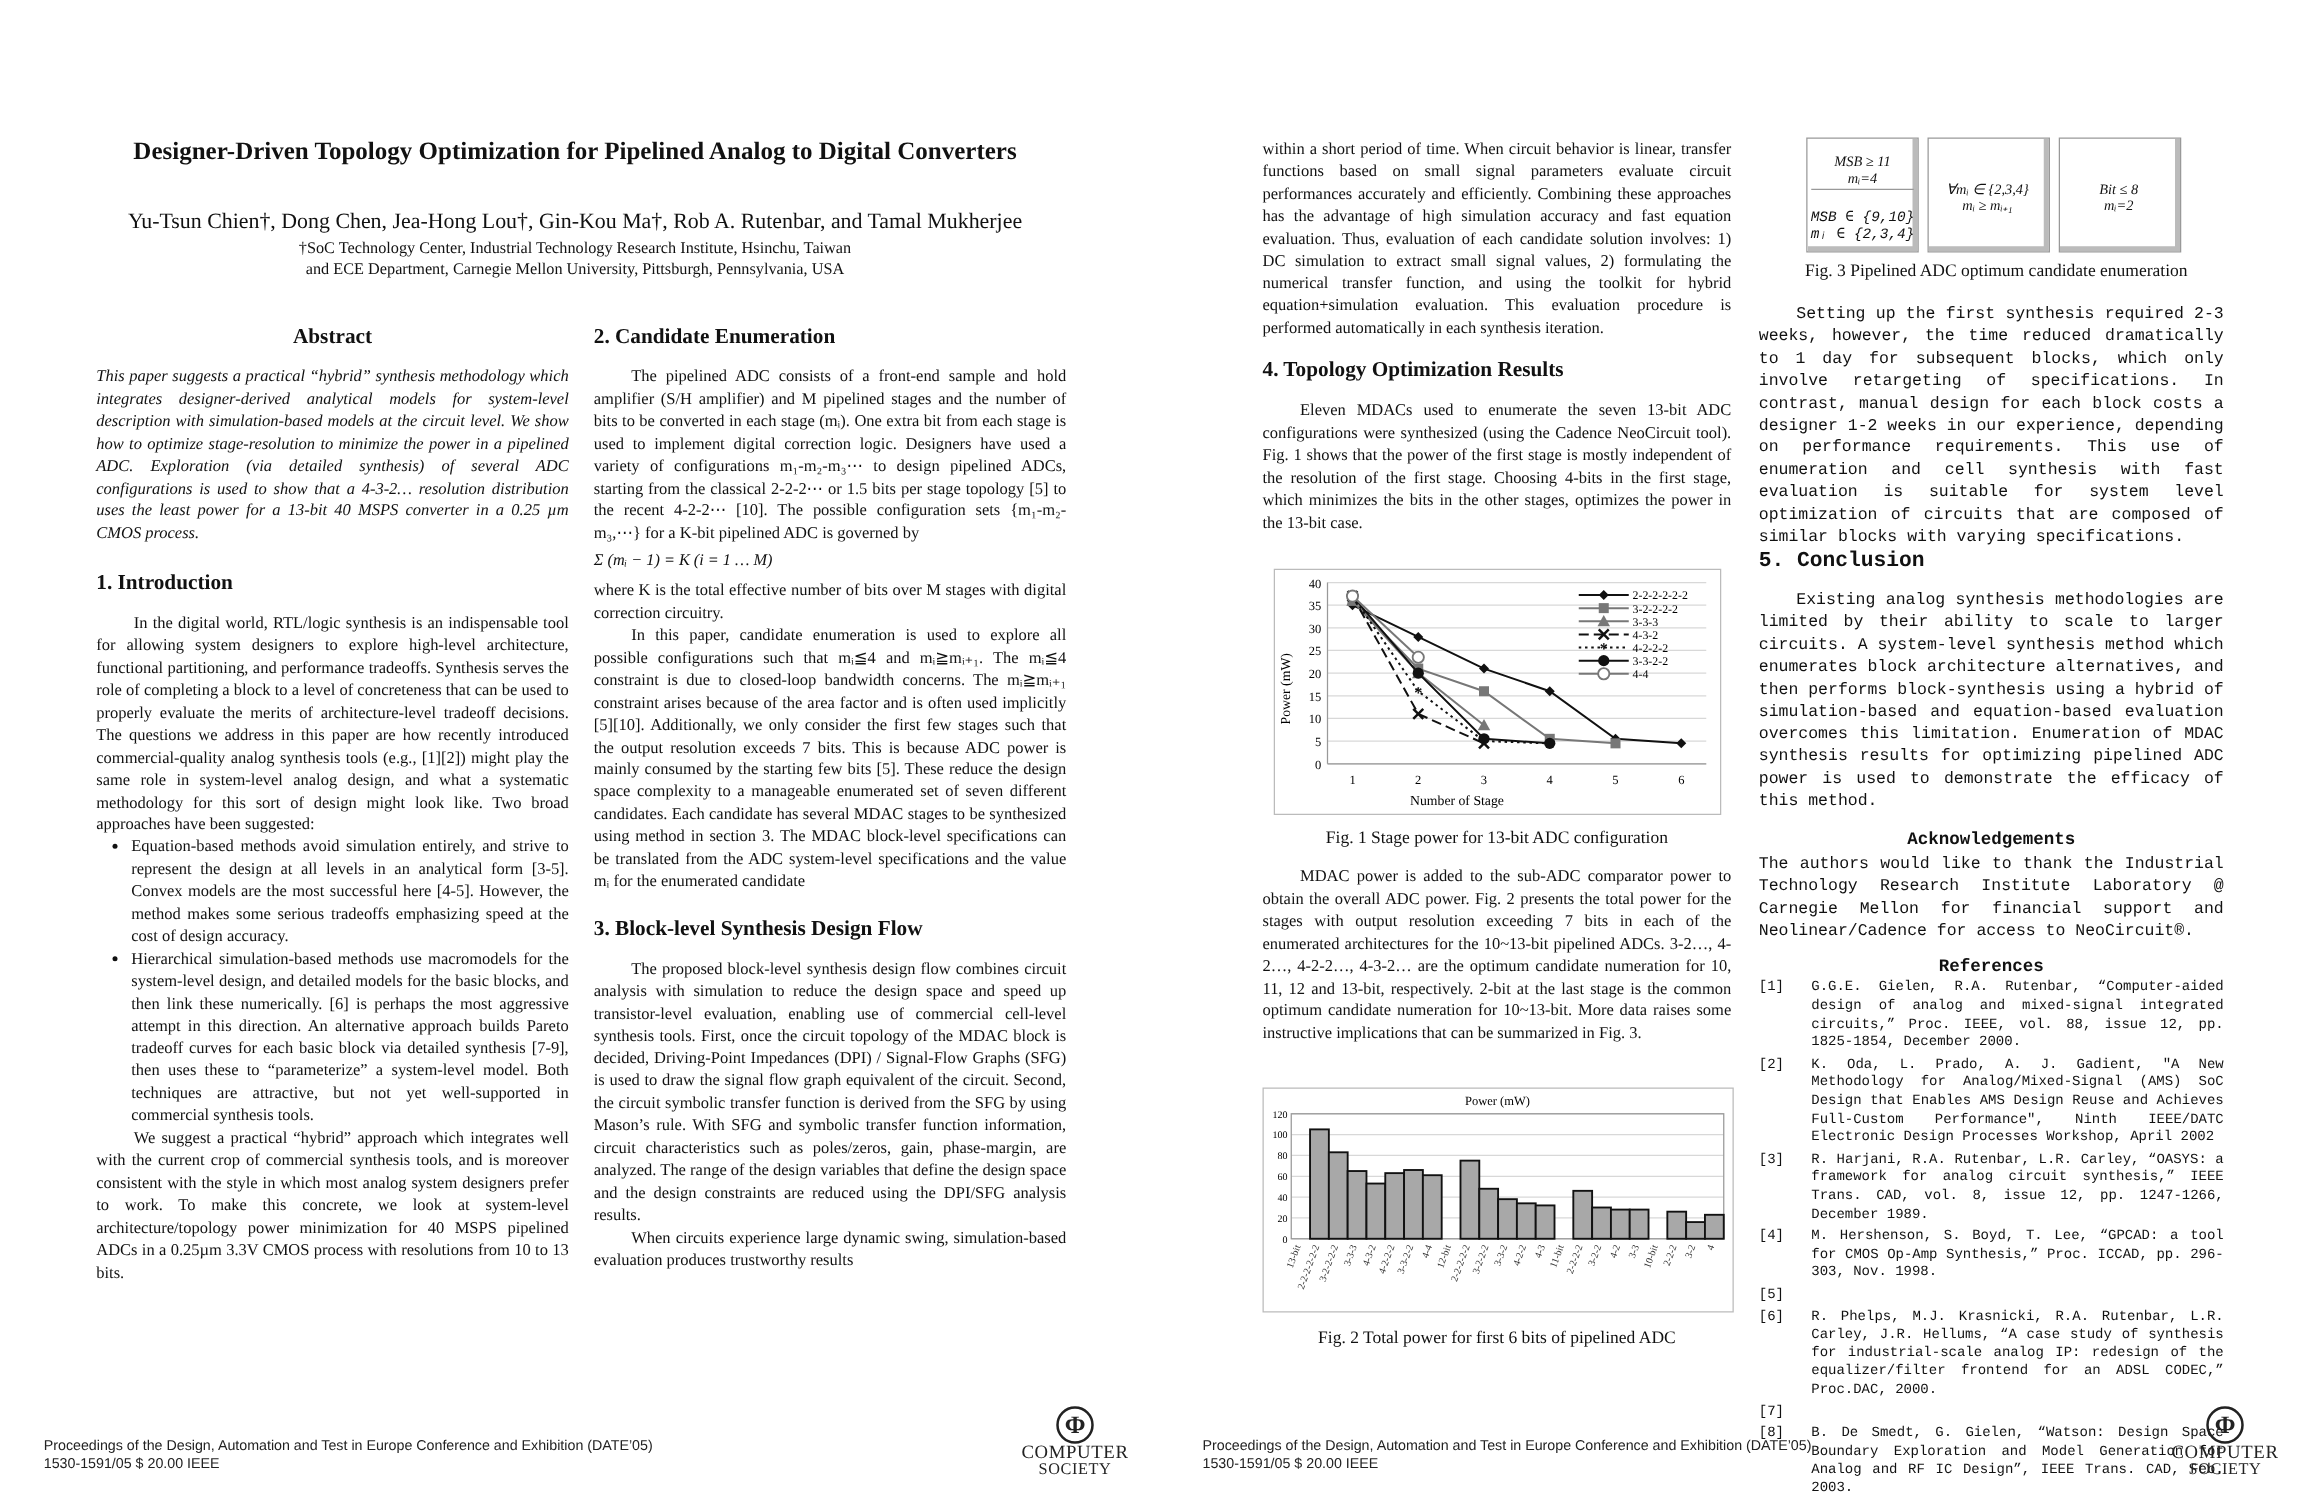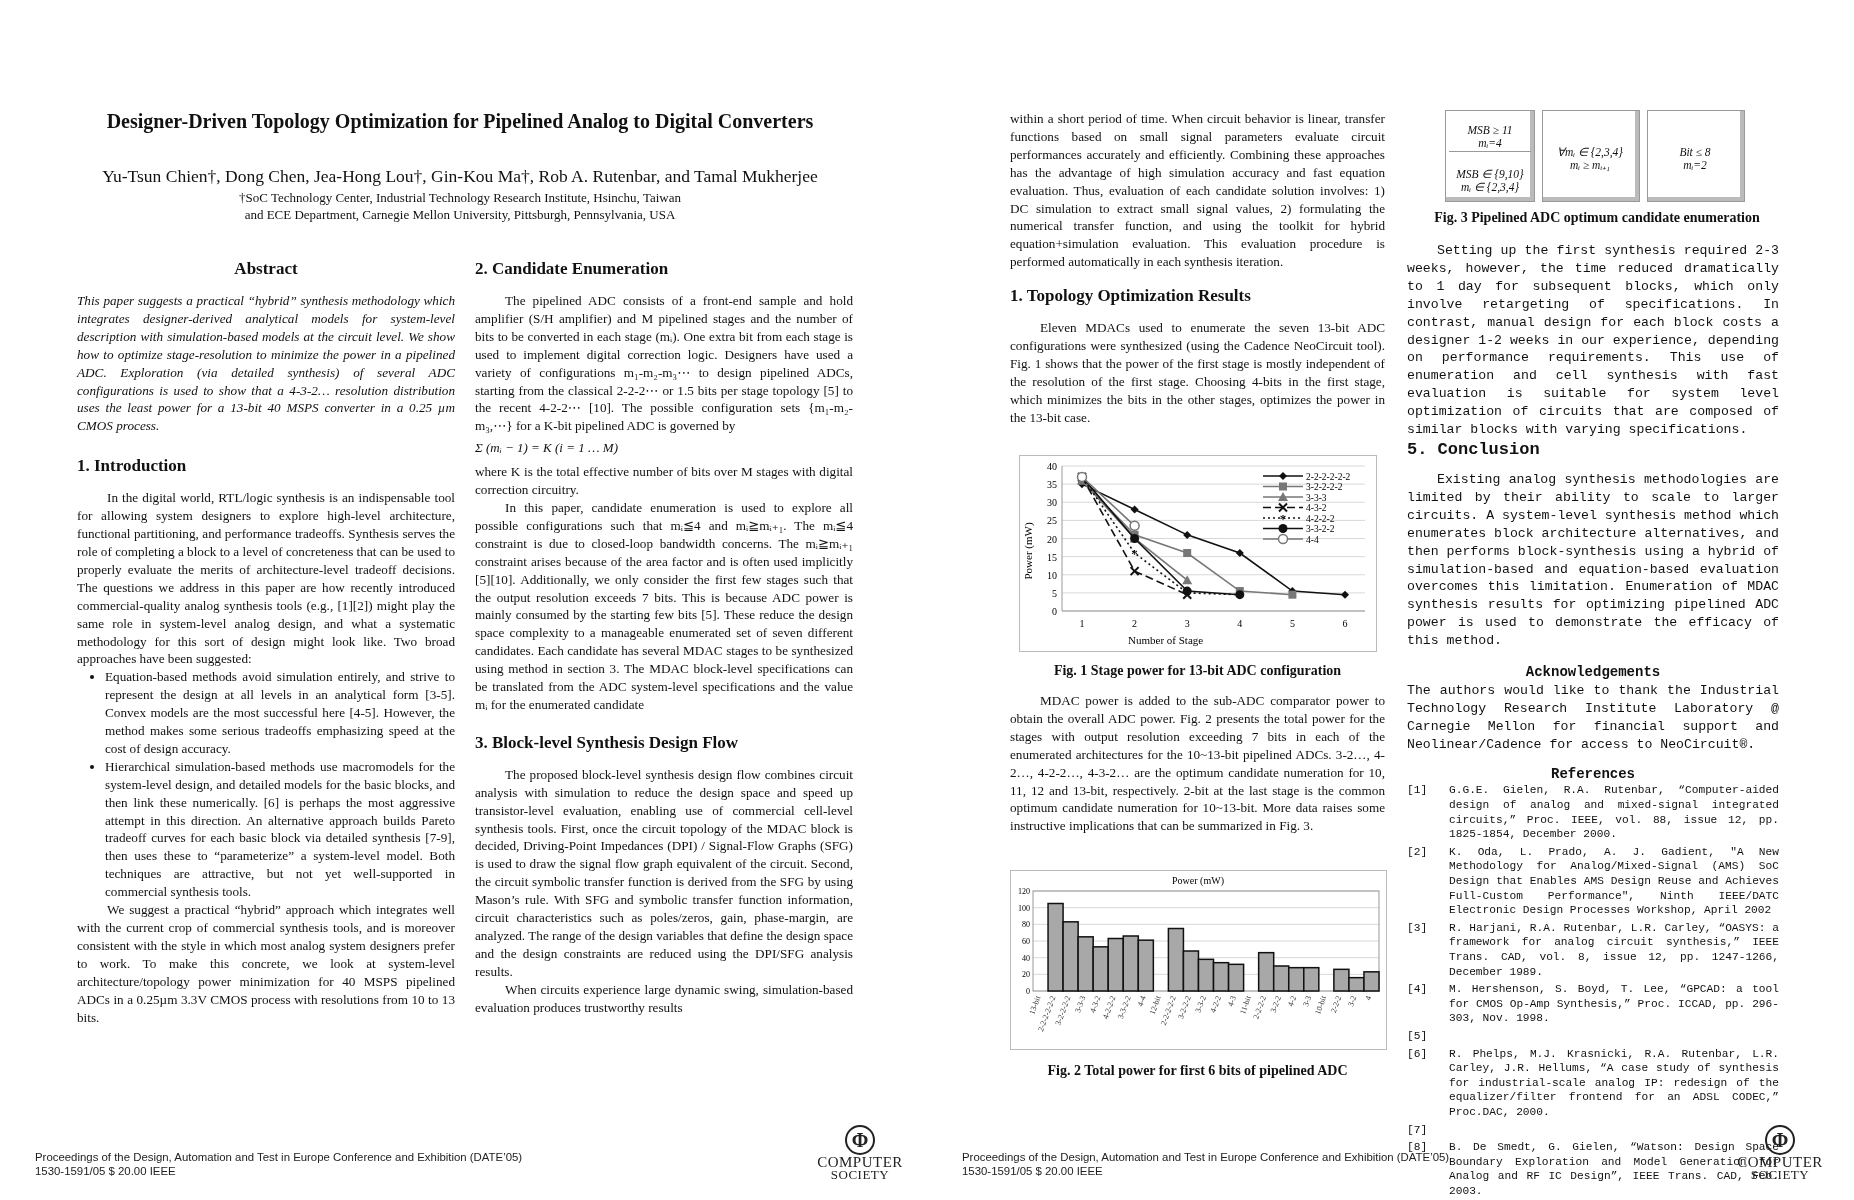--- a/index.html
+++ b/index.html
@@ -17,21 +17,21 @@
   .center{text-align:center;}
   ul.bul{margin:0;padding-left:28px;}
   ul.bul li{list-style:disc;}
   .formula{font-style:italic;font-size:13px;margin:4px 0 6px 0;}
   .footer{position:absolute;left:35px;top:1150px;font-family:"Liberation Sans",sans-serif;font-size:11.4px;line-height:14px;color:#222;}
   .logo{position:absolute;top:1125px;width:90px;text-align:center;font-family:"Liberation Serif",serif;color:#222;}
   .logo .sym{width:26px;height:26px;border:2px solid #222;border-radius:50%;margin:0 auto;font-size:20px;line-height:26px;font-weight:bold;}
   .logo .t1{font-size:15px;line-height:14px;letter-spacing:0.5px;}
   .logo .t2{font-size:13px;line-height:12px;letter-spacing:0.5px;}
   .fig{position:absolute;border:1px solid #bbb;background:#fff;}
-  .caption{position:absolute;font-weight:bold;font-size:14px;text-align:center;}
+  .caption{position:absolute;font-weight:normal;font-size:14px;text-align:center;}
   .refs{font-size:11.2px;line-height:14.6px;}
   .ref{display:flex;margin:0 0 3px 0;}
   .ref .n{width:42px;flex:none;}
   .ref .t{flex:1;text-align:justify;}
   .box3d{position:absolute;border:1px solid #999;background:#fff;box-shadow:-4px -4px 0 #bbb inset;}
   .boxtxt{position:absolute;font-style:italic;font-size:11.5px;text-align:center;line-height:13px;}
   svg text{font-family:"Liberation Serif",serif;}
 </style>
 </head>
 <body>
@@ -73,21 +73,21 @@
     <div class="sym">Φ</div>
     <div class="t1">COMPUTER</div>
     <div class="t2">SOCIETY</div>
   </div>
 </div>
 
 <div class="page p2">
 
   <div class="col" style="left:83px;top:110px;width:375px;">
     <p>within a short period of time. When circuit behavior is linear, transfer functions based on small signal parameters evaluate circuit performances accurately and efficiently. Combining these approaches has the advantage of high simulation accuracy and fast equation evaluation. Thus, evaluation of each candidate solution involves: 1) DC simulation to extract small signal values, 2) formulating the numerical transfer function, and using the toolkit for hybrid equation+simulation evaluation. This evaluation procedure is performed automatically in each synthesis iteration.</p>
-    <h2 style="margin-top:14px;">1. Topology Optimization Results</h2>
+    <h2 style="margin-top:14px;">4. Topology Optimization Results</h2>
     <p class="ind" style="margin-top:12px;">Eleven MDACs used to enumerate the seven 13-bit ADC configurations were synthesized (using the Cadence NeoCircuit tool). Fig. 1 shows that the power of the first stage is mostly independent of the resolution of the first stage. Choosing 4-bits in the first stage, which minimizes the bits in the other stages, optimizes the power in the 13-bit case.</p>
   </div>
 
   <div class="fig" style="left:92px;top:455px;width:356px;height:195px;">
     <svg width="356" height="195">
       <g id="f1-grid">
           <line x1="42" x2="345" y1="155" y2="155" stroke="#d8d8d8" stroke-width="1"></line>
           <text x="37" y="159" font-size="10" text-anchor="end">0</text>
           <line x1="42" x2="345" y1="136.875" y2="136.875" stroke="#d8d8d8" stroke-width="1"></line>
           <text x="37" y="140.875" font-size="10" text-anchor="end">5</text>
@@ -257,21 +257,21 @@
   </div>
   <div class="caption" style="left:83px;top:1063px;width:375px;">Fig. 2 Total power for first 6 bits of pipelined ADC</div>
 
   <div>
     <div class="box3d" style="left:518px;top:110px;width:88px;height:90px;"></div>
     <div style="position:absolute;left:522px;top:151px;width:82px;height:1px;background:#999;"></div>
     <div class="boxtxt" style="left:520px;top:124px;width:86px;">
       <div>MSB ≥ 11</div>
       <div>mᵢ=4</div>
     </div>
-    <div class="boxtxt" style="left:520px;top:168px;width:86px;">
+    <div class="boxtxt" style="left:520px;top:168px;width:86px;font-family:Liberation Mono, monospace;">
       <div>MSB ∈ {9,10}</div>
       <div>mᵢ ∈ {2,3,4}</div>
     </div>
     <div class="box3d" style="left:615px;top:110px;width:96px;height:90px;"></div>
     <div class="boxtxt" style="left:617px;top:146px;width:92px;">
       <div>∀mᵢ ∈ {2,3,4}</div>
       <div>mᵢ ≥ mᵢ₊₁</div>
     </div>
     <div class="box3d" style="left:720px;top:110px;width:96px;height:90px;"></div>
     <div class="boxtxt" style="left:722px;top:146px;width:92px;">

